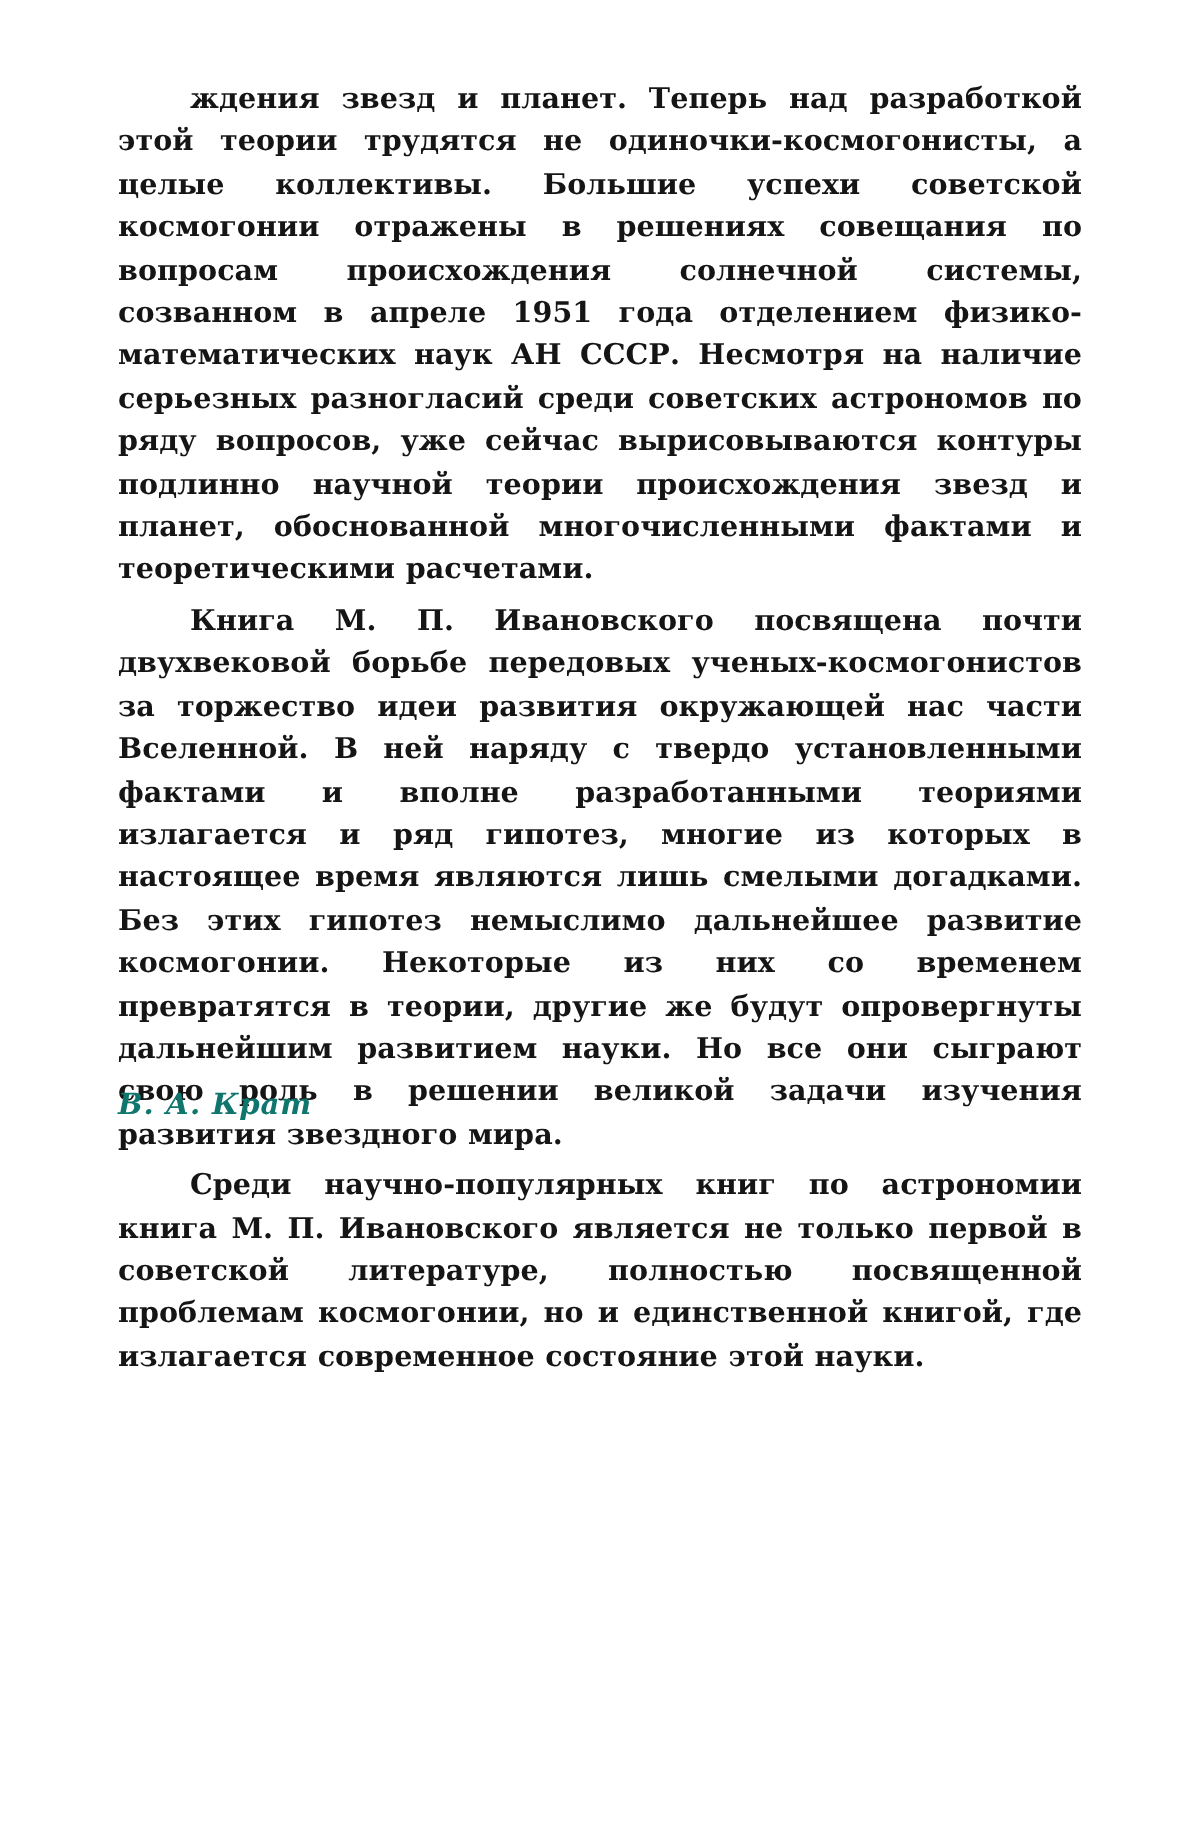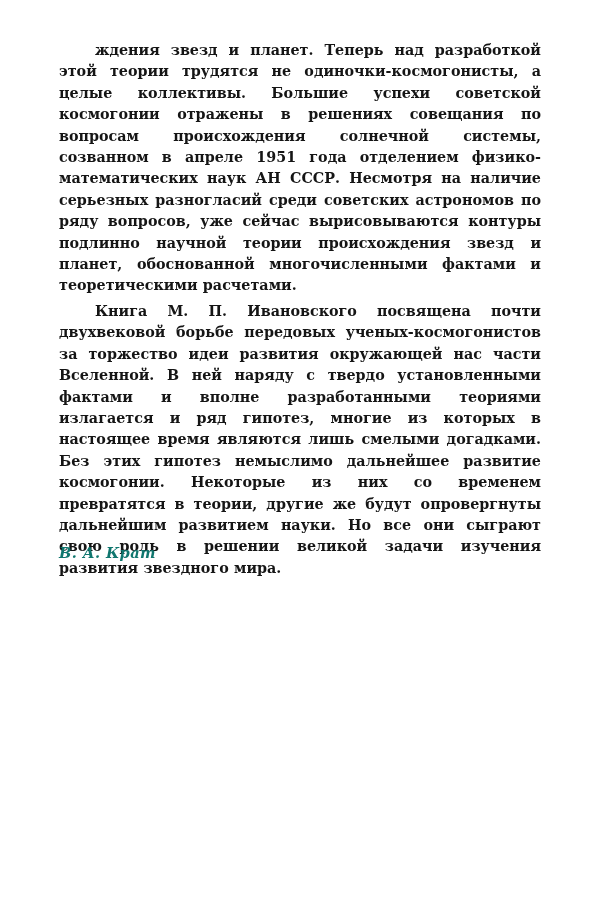--- a/index.html
+++ b/index.html
@@ -68,17 +68,18 @@
   }
 </style>
 </head>
 <body>
 
 <div class="page">
 
   <div class="text-block">
     <p class="para">ждения звезд и планет. Теперь над разработкой этой теории трудятся не одиночки-космогонисты, а целые коллективы. Большие успехи советской космогонии отражены в решениях совещания по вопросам происхождения солнечной системы, созванном в апреле 1951 года отделением физико-математических наук АН СССР. Несмотря на наличие серьезных разногласий среди советских астрономов по ряду вопросов, уже сейчас вырисовываются контуры подлинно научной теории происхождения звезд и планет, обоснованной многочисленными фактами и теоретическими расчетами.</p>
     <p class="para">Книга М. П. Ивановского посвящена почти двухвековой борьбе передовых ученых-космогонистов за торжество идеи развития окружающей нас части Вселенной. В ней наряду с твердо установленными фактами и вполне разработанными теориями излагается и ряд гипотез, многие из которых в настоящее время являются лишь смелыми догадками. Без этих гипотез немыслимо дальнейшее развитие космогонии. Некоторые из них со временем превратятся в теории, другие же будут опровергнуты дальнейшим развитием науки. Но все они сыграют свою роль в решении великой задачи изучения развития звездного мира.</p>
+    <p class="para">Среди научно-популярных книг по астрономии книга М. П. Ивановского является не только первой в советской литературе, полностью посвященной проблемам космогонии, но и единственной книгой, где излагается современное состояние этой науки.</p>
   </div>
 
   <div class="signature">В. А. Крат</div>
 
 </div>
 
 </body></html>

